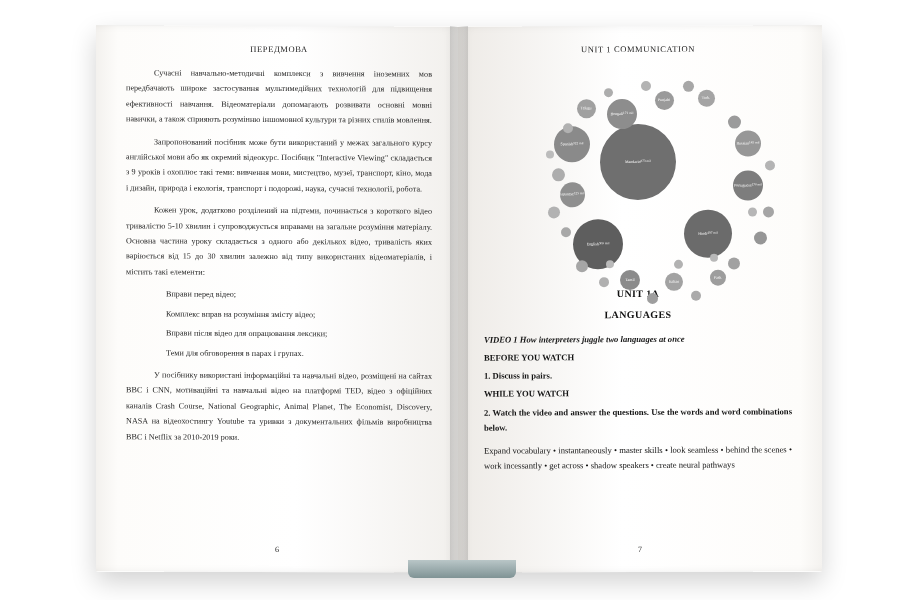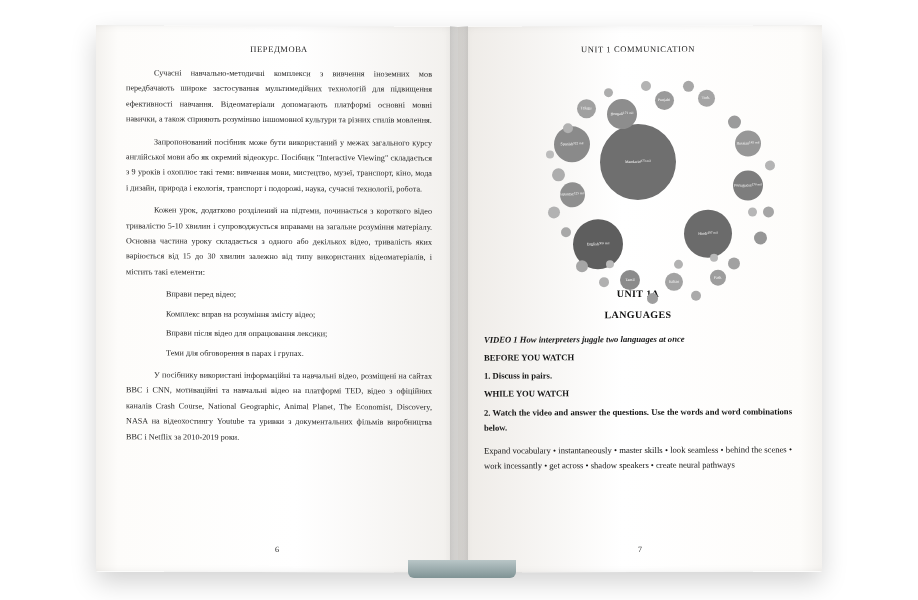--- a/index.html
+++ b/index.html
@@ -187,21 +187,21 @@
 </head>
 <body>
 
 <div id="book">
   <div class="book-shadow"></div>
 
   <div class="page page-left">
     <div class="page-inner">
       <div class="page-header">ПЕРЕДМОВА</div>
       <div class="body-text">
-        <p>Сучасні навчально-методичні комплекси з вивчення іноземних мов передбачають широке застосування мультимедійних технологій для підвищення ефективності навчання. Відеоматеріали допомагають платформі основні мовні навички, а також сприяють розумінню іншомовної культури та різних стилів мовлення.</p>
+        <p>Сучасні навчально-методичні комплекси з вивчення іноземних мов передбачають широке застосування мультимедійних технологій для підвищення ефективності навчання. Відеоматеріали допомагають розвивати основні мовні навички, а також сприяють розумінню іншомовної культури та різних стилів мовлення.</p>
         <p class="gap">Запропонований посібник може бути використаний у межах загального курсу англійської мови або як окремий відеокурс. Посібник "Interactive Viewing" складається з 9 уроків і охоплює такі теми: вивчення мови, мистецтво, музеї, транспорт, кіно, мода і дизайн, природа і екологія, транспорт і подорожі, наука, сучасні технології, робота.</p>
         <p class="gap">Кожен урок, додатково розділений на підтеми, починається з короткого відео тривалістю 5-10 хвилин і супроводжується вправами на загальне розуміння матеріалу. Основна частина уроку складається з одного або декількох відео, тривалість яких варіюється від 15 до 30 хвилин залежно від типу використаних відеоматеріалів, і містить такі елементи:</p>
         <p class="bullet gap">Вправи перед відео;</p>
         <p class="bullet">Комплекс вправ на розуміння змісту відео;</p>
         <p class="bullet">Вправи після відео для опрацювання лексики;</p>
         <p class="bullet">Теми для обговорення в парах і групах.</p>
         <p class="gap">У посібнику використані інформаційні та навчальні відео, розміщені на сайтах BBC і CNN, мотиваційні та навчальні відео на платформі TED, відео з офіційних каналів Crash Course, National Geographic, Animal Planet, The Economist, Discovery, NASA на відеохостингу Youtube та уривки з документальних фільмів виробництва BBC і Netflix за 2010-2019 роки.</p>
       </div>
       <div class="page-number">6</div>
     </div>

